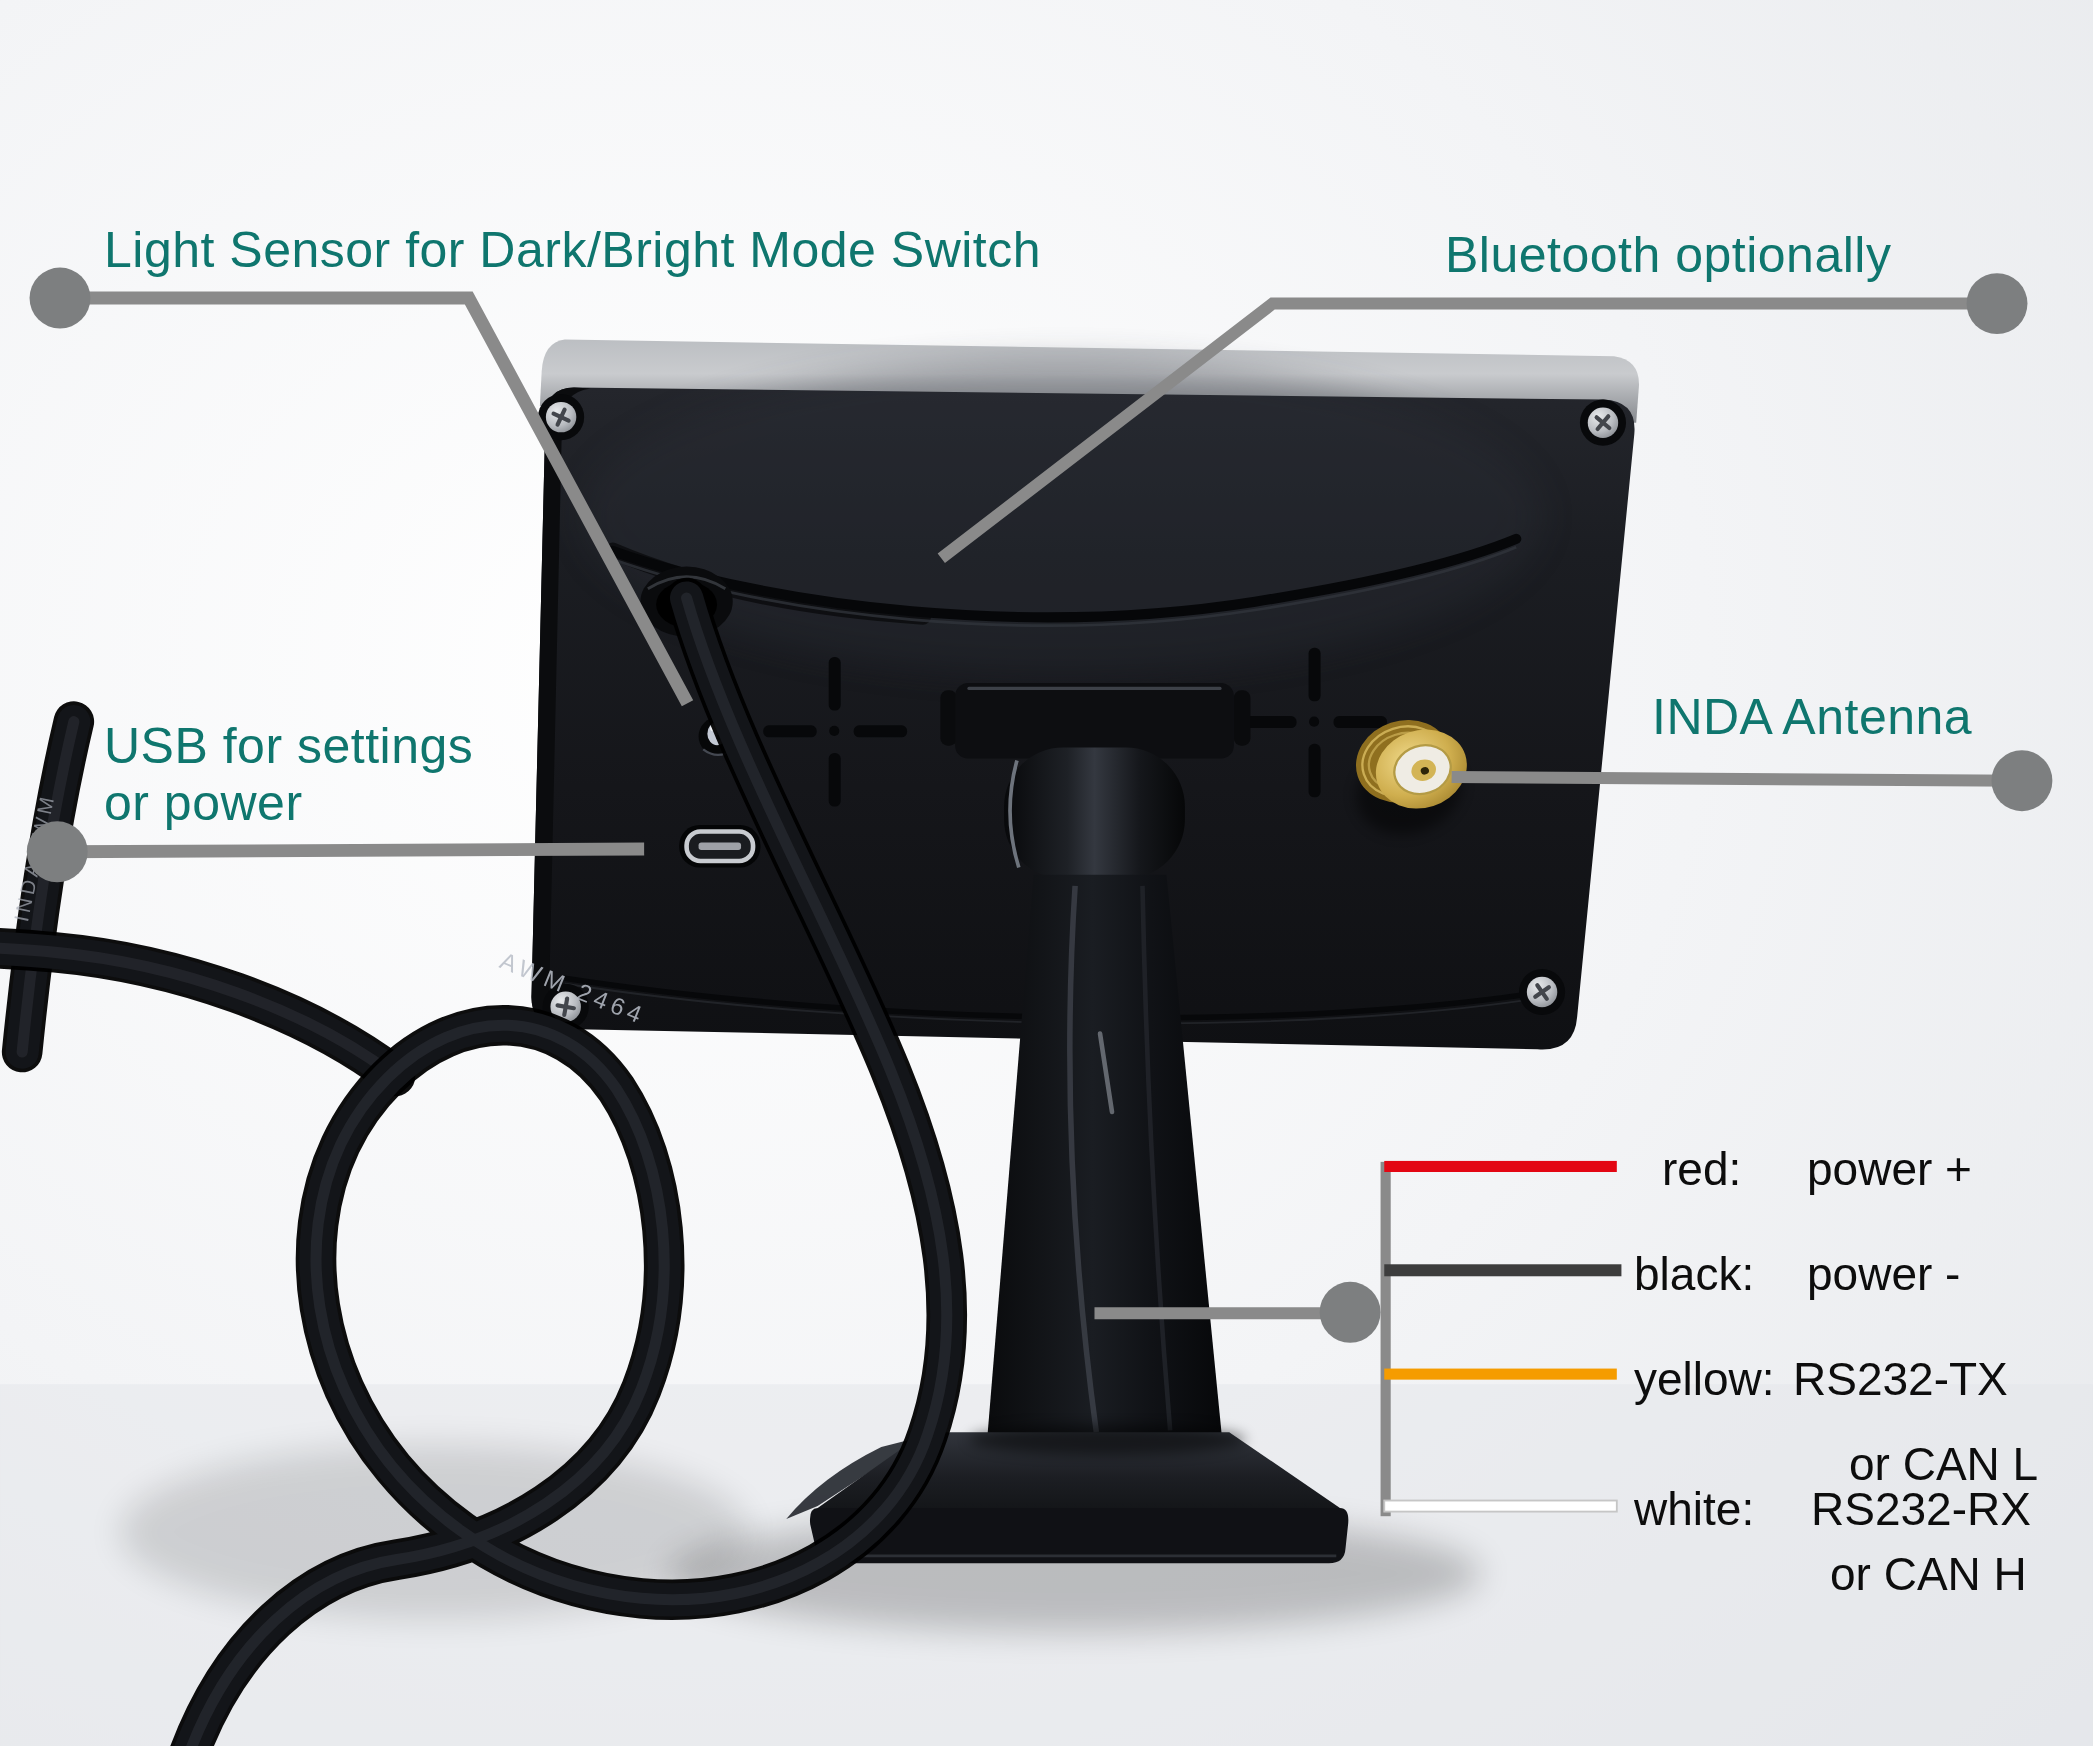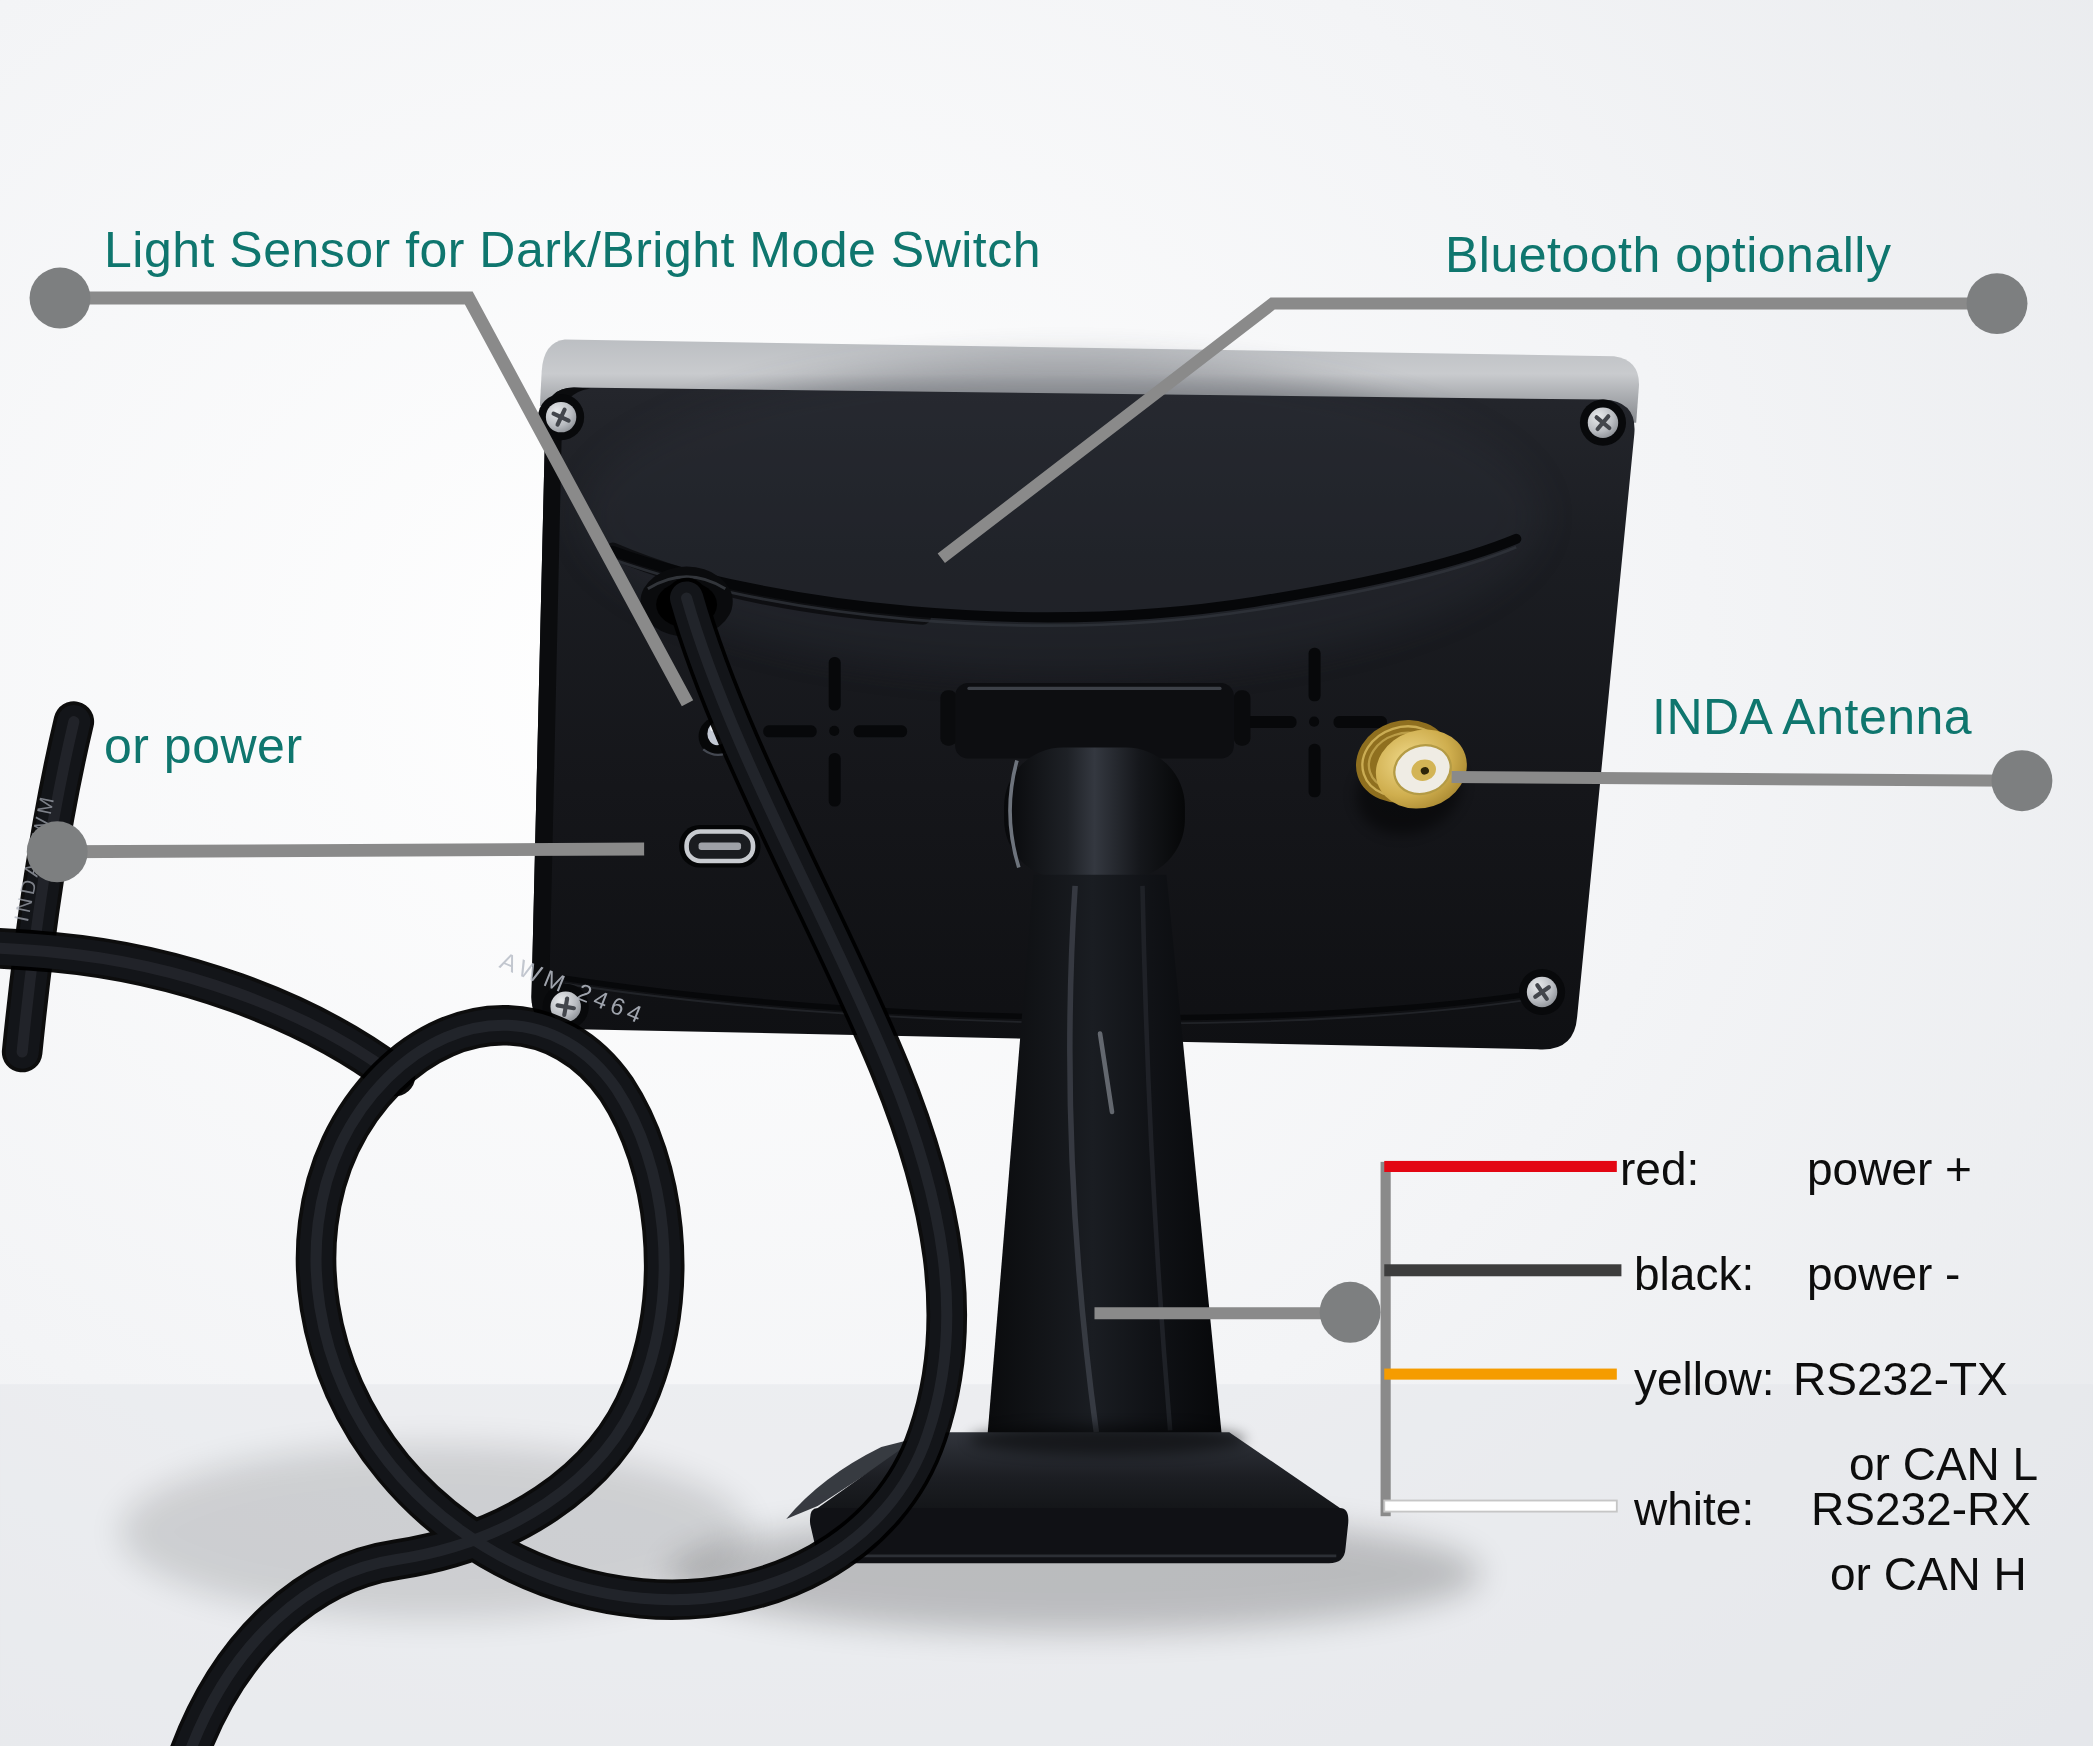--- a/index.html
+++ b/index.html
@@ -252,26 +252,27 @@
     <rect x="1500" y="1258" width="252" height="12" fill="#e30613"></rect>
     <rect x="1500" y="1370" width="257" height="13" fill="#3d3d3d"></rect>
     <rect x="1500" y="1483" width="252" height="12" fill="#f59c00"></rect>
     <rect x="1500" y="1626" width="252" height="12" stroke="#c6c6c6" stroke-width="2" fill="#ffffff"></rect>
   </g>
 </svg>
 
 <div class="lbl" style="left:104px;top:222px;">Light Sensor for Dark/Bright Mode Switch</div>
 <div class="lbl" style="left:1445px;top:227px;">Bluetooth optionally</div>
 <div class="lbl usb-lines" style="left:104px;top:718px;">
+  <div>USB for settings</div>
   <div>or power</div>
 </div>
 <div class="lbl" style="left:1652px;top:689px;">INDA Antenna</div>
 
 <div>
-  <span class="legend-txt" style="left:1620px;top:1146px;">red:</span>
+  <span class="legend-txt" style="left:1662px;top:1146px;">red:</span>
   <span class="legend-txt" style="left:1807px;top:1146px;">power +</span>
 
   <span class="legend-txt" style="left:1634px;top:1251px;">black:</span>
   <span class="legend-txt" style="left:1807px;top:1251px;text-align:right;">power -</span>
 
   <span class="legend-txt" style="left:1634px;top:1356px;text-align:right;">yellow:</span>
   <span class="legend-txt" style="left:1793px;top:1356px;">RS232-TX</span>
   <span class="legend-txt" style="left:1849px;top:1421px;margin-top:20px;">or CAN L</span>
 
   <span class="legend-txt" style="left:1634px;top:1486px;text-align:center;">white:</span>

